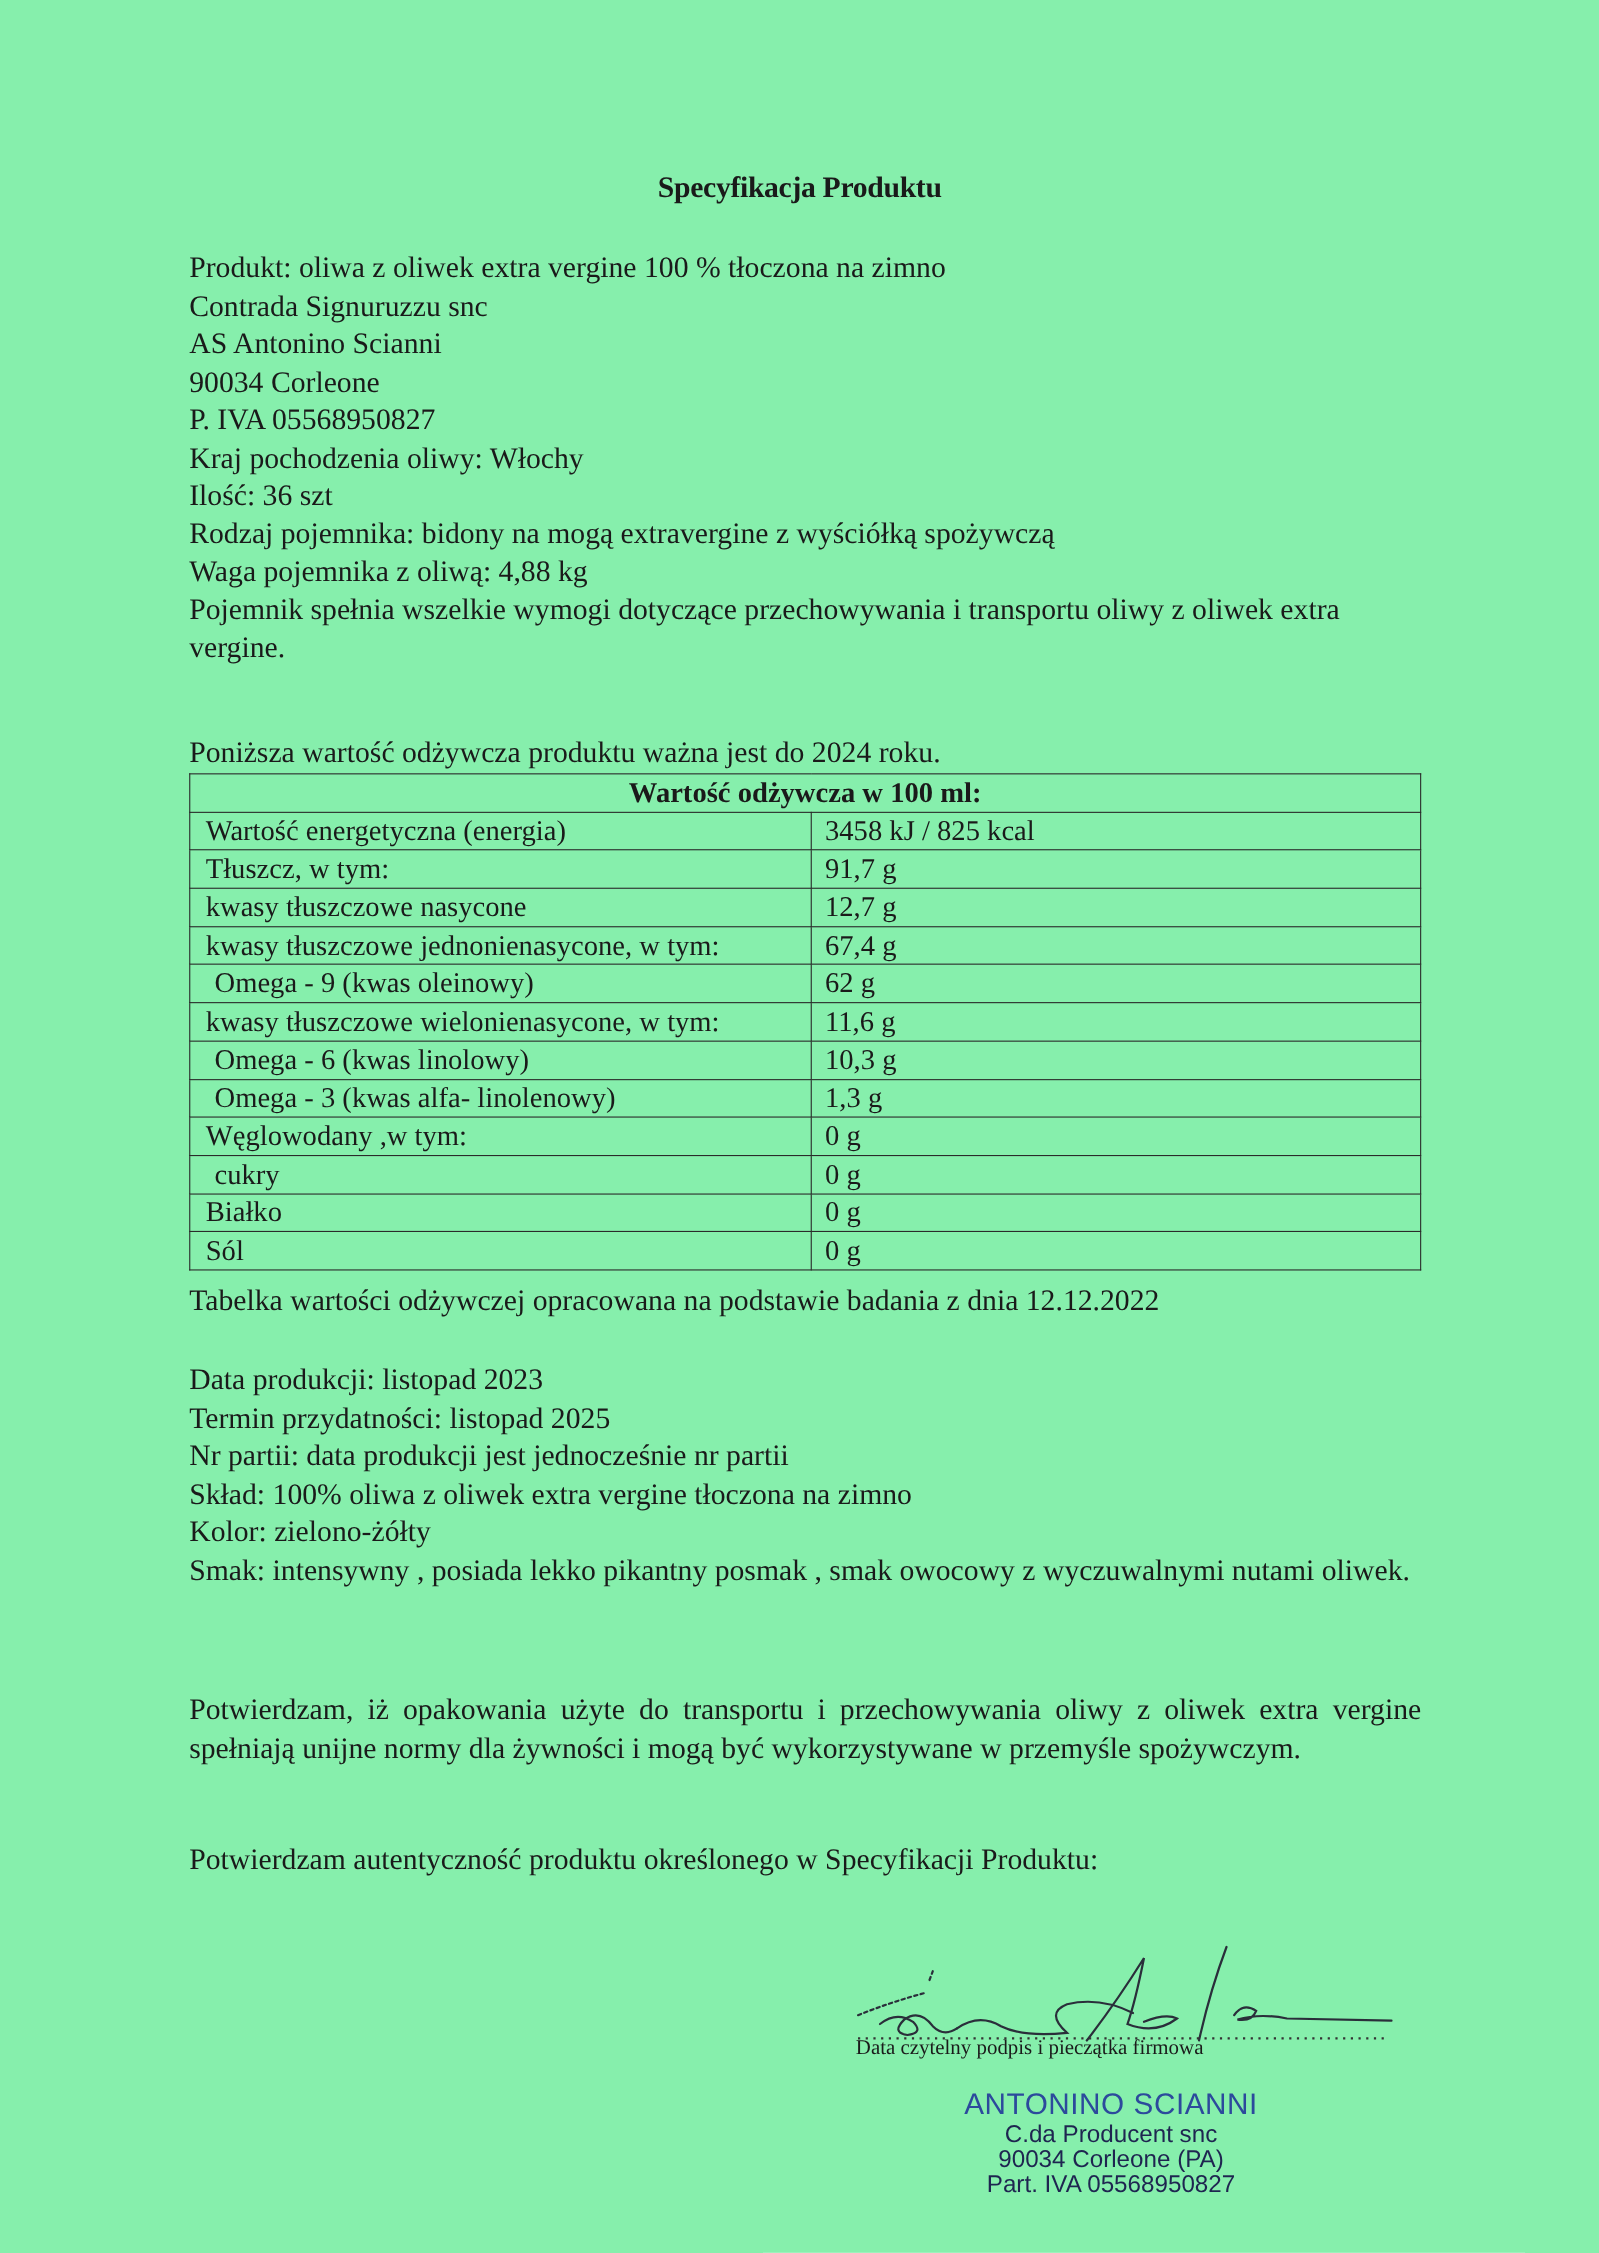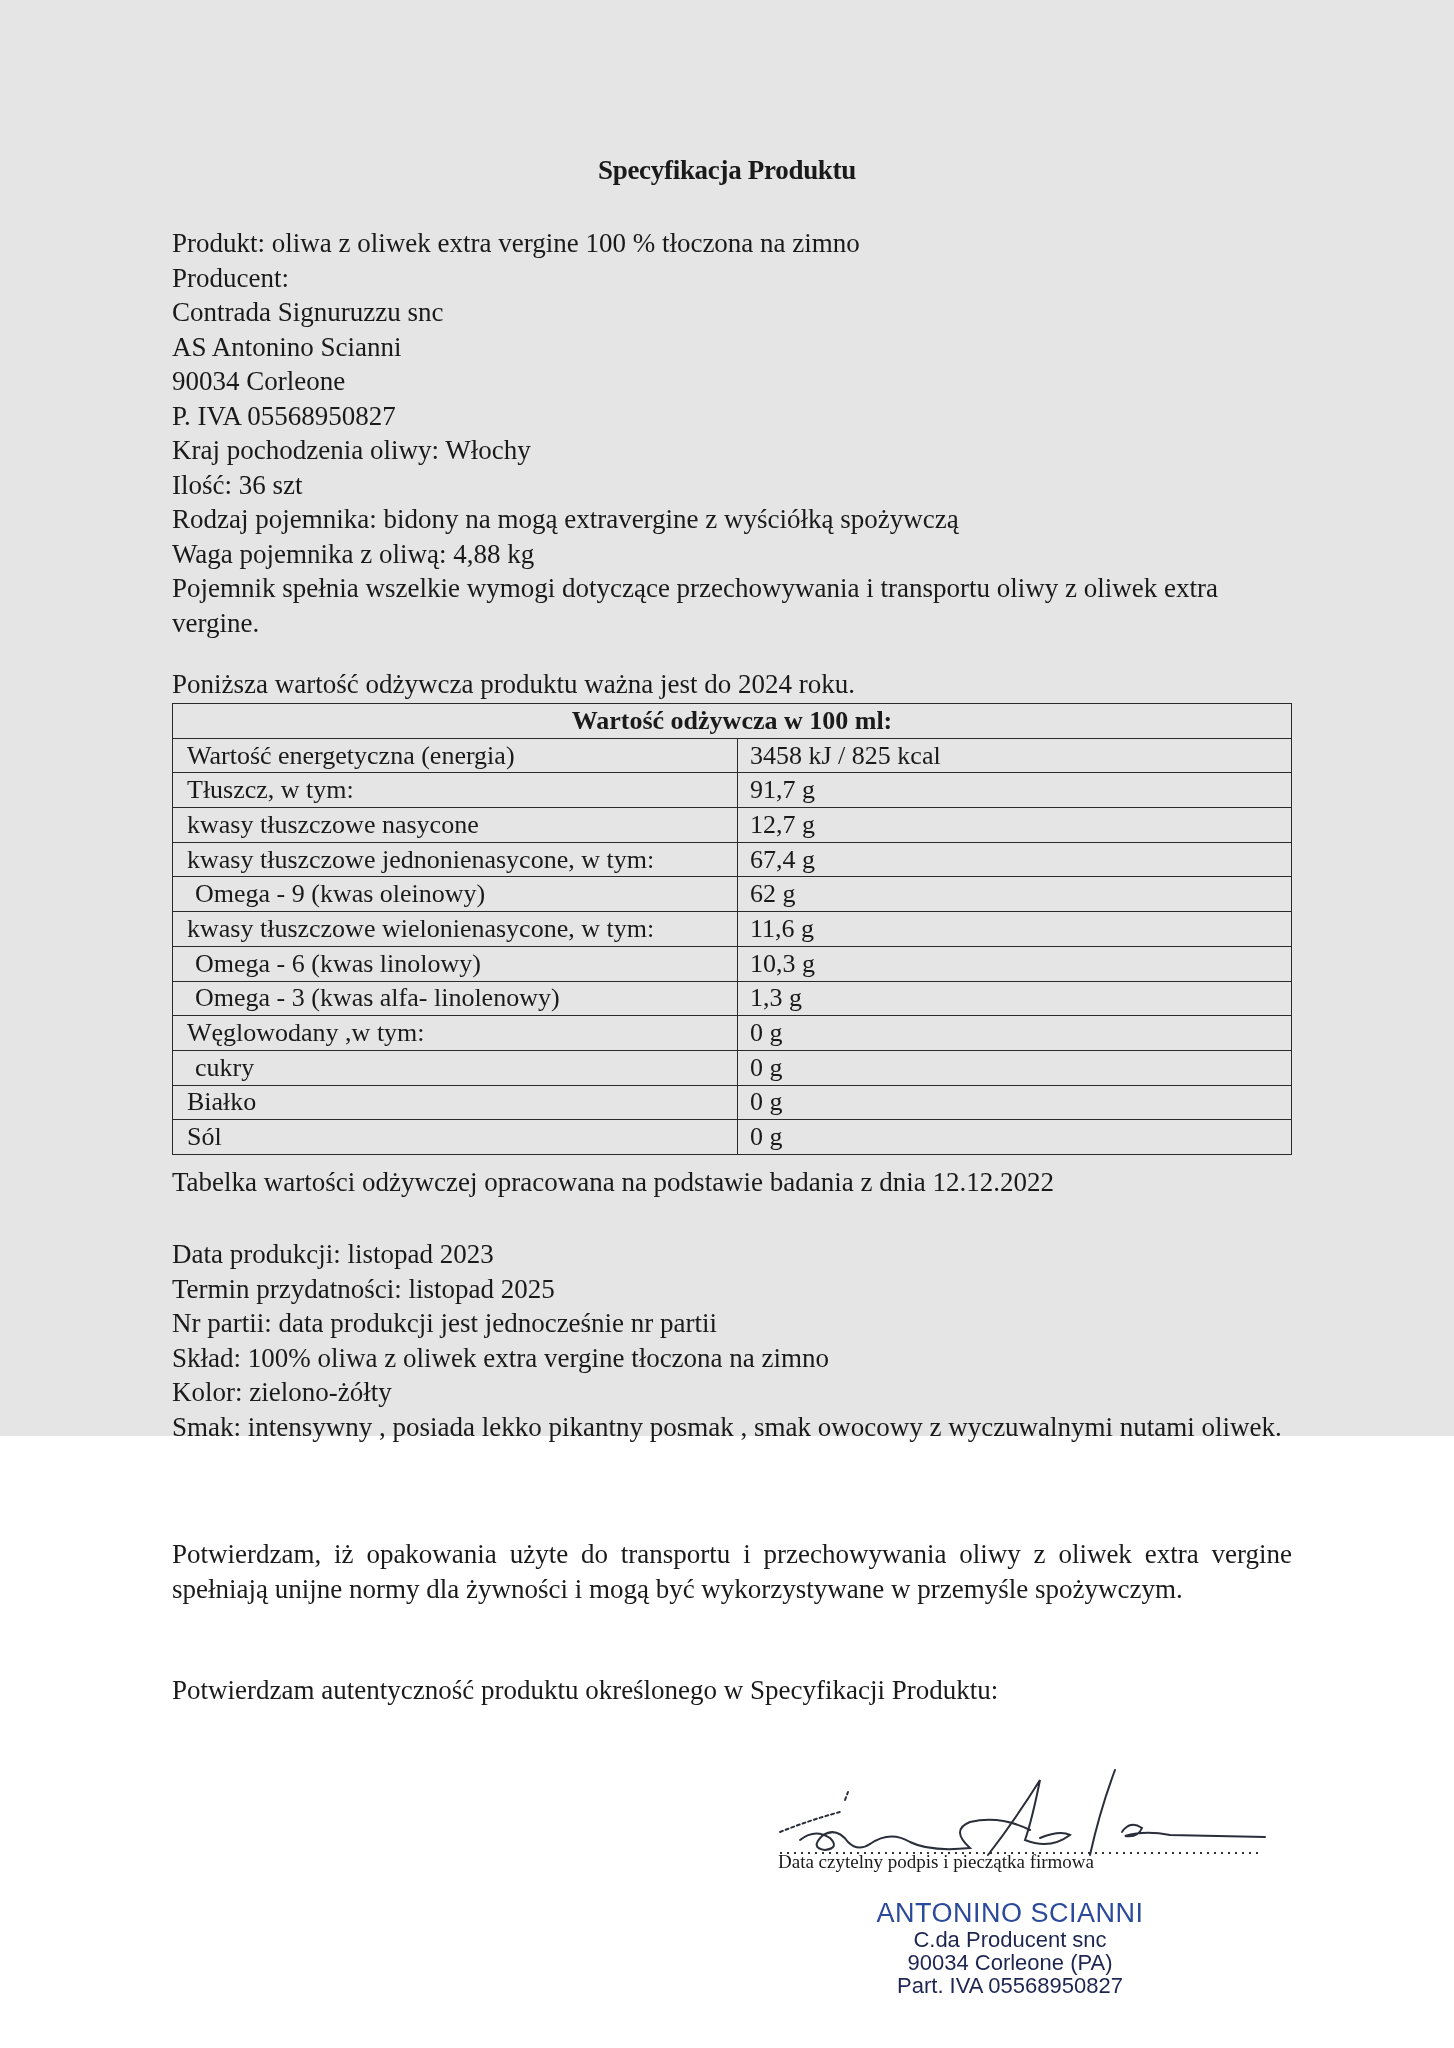--- a/index.html
+++ b/index.html
@@ -1,18 +1,18 @@
 <!DOCTYPE html>
 <html><head>
 <meta charset="utf-8">
 <style>
   html, body { margin: 0; padding: 0; background: #ffffff; }
   body { width: 1454px; height: 2048px; position: relative; overflow: hidden;
          font-family: "Liberation Serif", serif; color: #1a1a1a; }
-  .page { position: absolute; left: 0; top: 0; width: 1454px; height: 1436px; background: #e5e5e5; }
+  .page { position: absolute; left: 0; top: 0; width: 1454px; height: 2048px; background: #86efac; }
   .title { position: absolute; top: 155px; left: 0; width: 1454px; text-align: center;
            font-weight: bold; font-size: 27px; letter-spacing: -0.3px; }
   .block { position: absolute; left: 172px; width: 1120px; font-size: 27px; line-height: 34.5px; }
   .block div { white-space: nowrap; }
   .wrap { white-space: normal !important; }
   #info { top: 226px; }
   #info .para { white-space: normal; width: 1110px; }
   #validity { top: 667px; }
   table.nutri { position: absolute; left: 172px; top: 703px; width: 1120px; border-collapse: collapse;
                 font-size: 26px; }
@@ -35,21 +35,20 @@
 </style>
 </head>
 <body>
 
 <div class="page">
 
   <div class="title">Specyfikacja Produktu</div>
 
   <div class="block" id="info">
     <div>Produkt: oliwa z oliwek extra vergine 100 % tłoczona na zimno</div>
-    <div>Producent:</div>
     <div>Contrada Signuruzzu snc</div>
     <div>AS Antonino Scianni</div>
     <div>90034 Corleone</div>
     <div>P. IVA 05568950827</div>
     <div>Kraj pochodzenia oliwy: Włochy</div>
     <div>Ilość: 36 szt</div>
     <div>Rodzaj pojemnika: bidony na mogą extravergine z wyściółką spożywczą</div>
     <div>Waga pojemnika z oliwą: 4,88 kg</div>
     <div class="para wrap">Pojemnik spełnia wszelkie wymogi dotyczące przechowywania i transportu oliwy z oliwek extra vergine.</div>
   </div>

